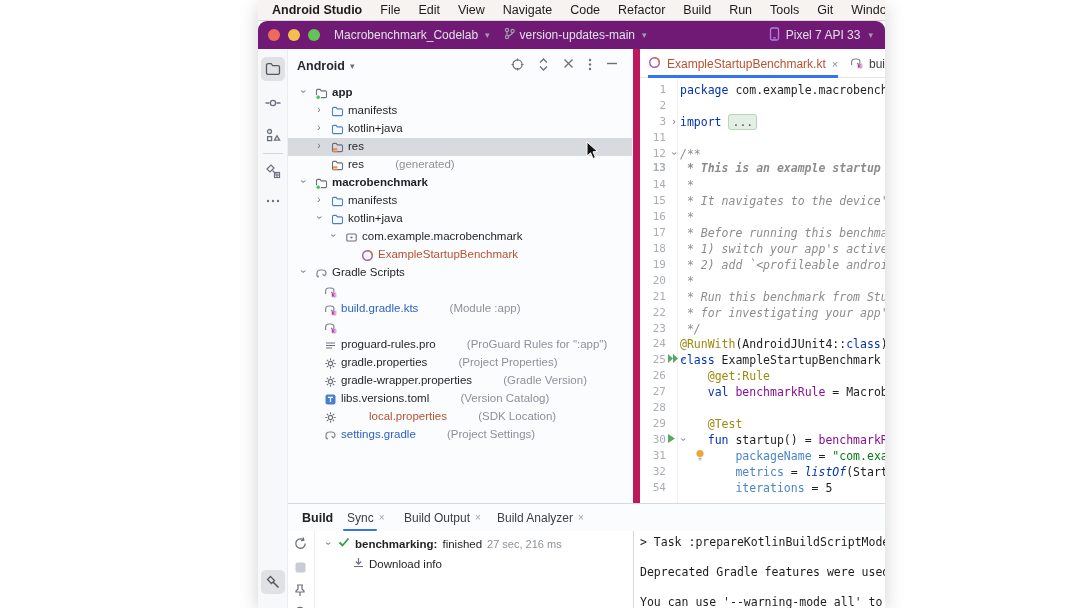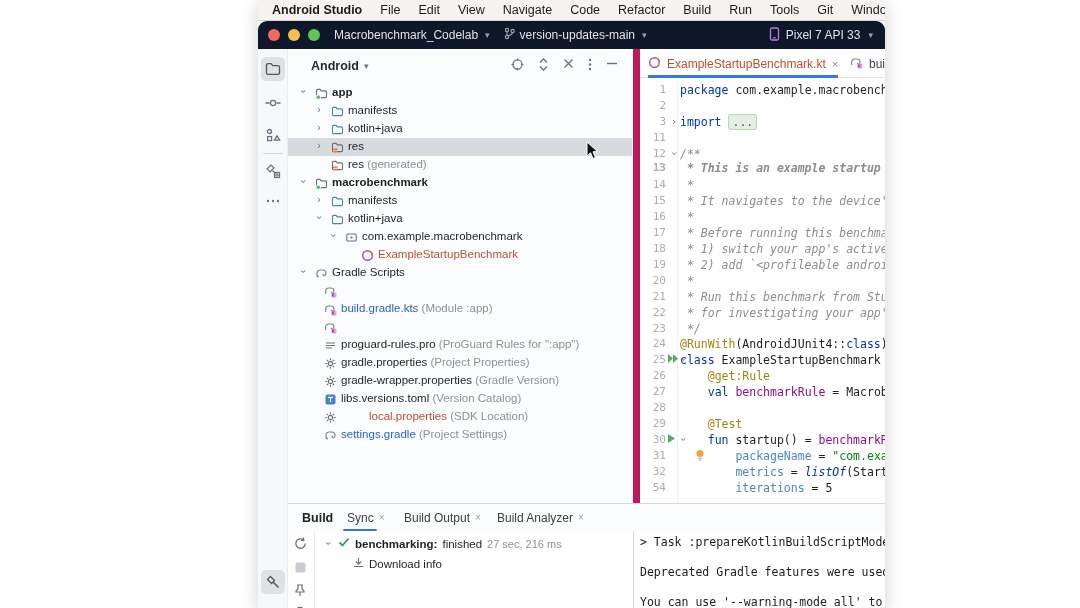--- a/index.html
+++ b/index.html
@@ -6,50 +6,50 @@
   html,body { width:1080px; height:608px; background:#ffffff; font-family:"Liberation Sans",sans-serif; }
   .screen { position:relative; width:1080px; height:608px; background:#fff; overflow:hidden; }
   .window { position:absolute; left:258px; top:0; width:627px; height:608px; overflow:hidden;
             box-shadow:0 4px 18px rgba(0,0,0,.18); background:#fff; }
   
   .menubar { position:absolute; left:0; top:0; width:627px; height:21px; background:#f6f3f1;
              border-bottom:1px solid #d8d4d2; display:flex; align-items:center; padding-left:5px; }
   .menubar .mitem { font-size:12.5px; color:#1b1b1b; padding:0 9px; white-space:nowrap; }
   .menubar .mitem.first { font-weight:bold; }
   
-  .titlebar { position:absolute; left:0; top:21px; width:627px; height:28px; background:#0f172a;
+  .titlebar { position:absolute; left:0; top:21px; width:627px; height:28px; background:#701a75;
               border-radius:9px 9px 0 0; display:flex; align-items:center; color:#dfe1e5; font-size:12px; }
   .lights { display:flex; gap:8px; margin-left:10px; }
   .light { width:12px; height:12px; border-radius:50%; }
   .l-red{background:#ec6a5e;} .l-yellow{background:#f4bf4f;} .l-green{background:#61c454;}
   .tb-group { display:flex; align-items:center; gap:5px; margin-left:14px; white-space:nowrap; }
   .tb-chev { font-size:9px; color:#9da0a8; margin-left:2px; }
   .tb-right { margin-left:auto; margin-right:12px; display:flex; align-items:center; gap:6px; }
   
   .activitybar { position:absolute; left:0; top:49px; width:30px; height:559px; background:#f7f8fa;
                  border-right:1px solid #ebecf0; }
   .act-icon { position:absolute; left:3px; width:24px; height:24px; border-radius:5px;
               display:flex; align-items:center; justify-content:center; color:#6c707e; }
   .act-icon.active { background:#dfe1e5; }
   .act-divider { position:absolute; left:5px; width:20px; height:1px; background:#d3d5db; }
   
   .project { position:absolute; left:30px; top:49px; width:344px; height:454px; background:#fbfcfd; overflow:hidden; }
   .proj-header { position:absolute; left:0; top:0; width:344px; height:34px; display:flex; align-items:center; }
-  .proj-title { font-size:12.5px; font-weight:bold; color:#27282e; margin-left:23px; }
+  .proj-title { font-size:12.5px; font-weight:bold; color:#27282e; margin-left:9px; }
   .proj-title-chev { font-size:9px; color:#6c707e; margin-left:5px; }
   .hdr-icons { position:absolute; right:14px; top:9px; display:flex; gap:14px; }
   .hdr-icons svg { display:block; }
   .tree { position:absolute; left:0; top:35px; width:344px; }
   .trow { position:absolute; left:0; width:344px; height:18px; display:flex; align-items:center; font-size:11.5px; color:#1f2024; }
   .trow.selected { background:#d7dadf; }
   .chev { position:absolute; font-size:10px; color:#6c707e; width:10px; text-align:center; top:2px; }
   .chev.open { transform:rotate(90deg); }
   .ticon { position:absolute; top:3px; width:13px; height:13px; }
   .tlabel { position:absolute; white-space:nowrap; top:2px; }
-  .tsuffix { color:#8c9199; }
+  .tsuffix { color:#8c9199;margin-left:28px; }
   .n-blue { color:#2e62c9; } .n-orange{ color:#b85031; } .n-bold{ font-weight:bold; }
   
   .editor { position:absolute; left:375px; top:49px; width:252px; height:454px; background:#ffffff; overflow:hidden;
             border-left:7px solid #be185d; }
   .tabbar { position:absolute; left:0; top:0; width:252px; height:29px; border-bottom:1px solid #e3e5e9; background:#fff; }
   .etab { position:absolute; top:0; height:29px; display:flex; align-items:center; gap:6px; font-size:12px; }
   .etab .underline { position:absolute; left:0; bottom:0; height:3px; background:#3574f0; width:100%; }
   .etab-close { color:#868a91; font-size:11px; }
   .code { position:absolute; left:0; top:29px; width:252px; height:425px; font-family:"DejaVu Sans Mono",monospace; font-size:11.5px; }
   .crow { position:absolute; left:0; width:252px; height:16px; white-space:pre; }

